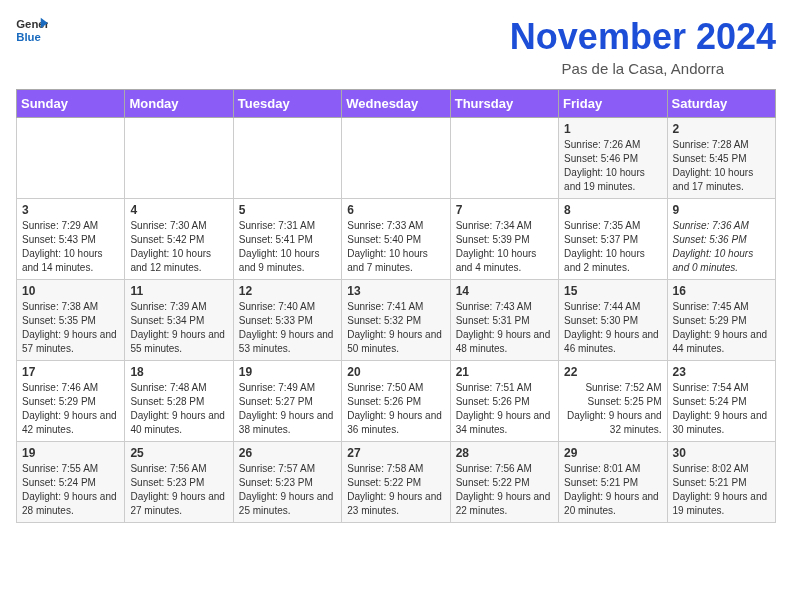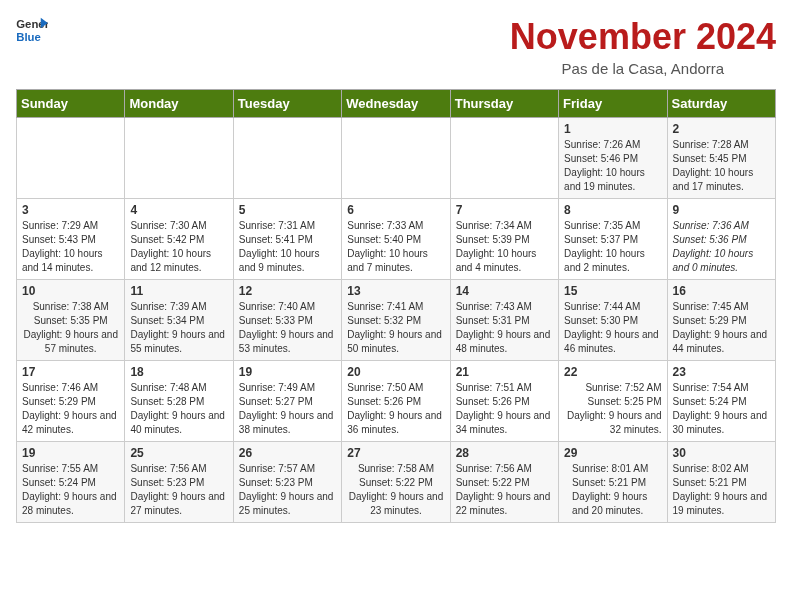--- a/index.html
+++ b/index.html
@@ -24,34 +24,34 @@
       width: 32px;
       height: 28px;
       margin-right: 2px;
     }
     .title-area {
       text-align: right;
     }
     .month-title {
       font-size: 36px;
       font-weight: bold;
-      color: #b91c1c;
+      color: #1d4ed8;
     }
     .subtitle {
       font-size: 15px;
       color: #555;
       margin-top: 2px;
       text-align: center;
     }
     table {
       width: 100%;
       border-collapse: collapse;
     }
     thead tr th {
-      background-color: #4d7c0f;
+      background-color: #8b5cf6;
       color: #fff;
       font-size: 13px;
       font-weight: bold;
       padding: 6px 4px;
       text-align: left;
       border: 1px solid #aaa;
     }
     tbody tr td {
       border: 1px solid #ccc;
       vertical-align: top;
@@ -174,21 +174,21 @@
         <td>
           <span class="day-num">9</span>
           <div class="day-info" style="white-space: pre-line; font-style: italic;">Sunrise: 7:36 AM
 Sunset: 5:36 PM
 Daylight: 10 hours and 0 minutes.</div>
         </td>
       </tr>
       <tr>
         <td>
           <span class="day-num">10</span>
-          <div class="day-info" style="white-space: pre-line; text-align: center;">Sunrise: 7:38 AM
+          <div class="day-info" style="white-space: pre-line;">Sunrise: 7:38 AM
 Sunset: 5:35 PM
 Daylight: 9 hours and 57 minutes.</div>
         </td>
         <td>
           <span class="day-num">11</span>
           <div class="day-info" style="white-space: pre-line;">Sunrise: 7:39 AM
 Sunset: 5:34 PM
 Daylight: 9 hours and 55 minutes.</div>
         </td>
         <td>
@@ -280,33 +280,33 @@
 Daylight: 9 hours and 27 minutes.</div>
         </td>
         <td>
           <span class="day-num">26</span>
           <div class="day-info" style="white-space: pre-line;">Sunrise: 7:57 AM
 Sunset: 5:23 PM
 Daylight: 9 hours and 25 minutes.</div>
         </td>
         <td>
           <span class="day-num">27</span>
-          <div class="day-info" style="white-space: pre-line; text-align: center;">Sunrise: 7:58 AM
+          <div class="day-info" style="white-space: pre-line;">Sunrise: 7:58 AM
 Sunset: 5:22 PM
 Daylight: 9 hours and 23 minutes.</div>
         </td>
         <td>
           <span class="day-num">28</span>
           <div class="day-info" style="white-space: pre-line;">Sunrise: 7:56 AM
 Sunset: 5:22 PM
 Daylight: 9 hours and 22 minutes.</div>
         </td>
         <td>
           <span class="day-num">29</span>
-          <div class="day-info" style="white-space: pre-line; margin-left: 8px;">Sunrise: 8:01 AM
+          <div class="day-info" style="white-space: pre-line;">Sunrise: 8:01 AM
 Sunset: 5:21 PM
 Daylight: 9 hours and 20 minutes.</div>
         </td>
         <td>
           <span class="day-num">30</span>
           <div class="day-info" style="white-space: pre-line;">Sunrise: 8:02 AM
 Sunset: 5:21 PM
 Daylight: 9 hours and 19 minutes.</div>
         </td>
       </tr>

